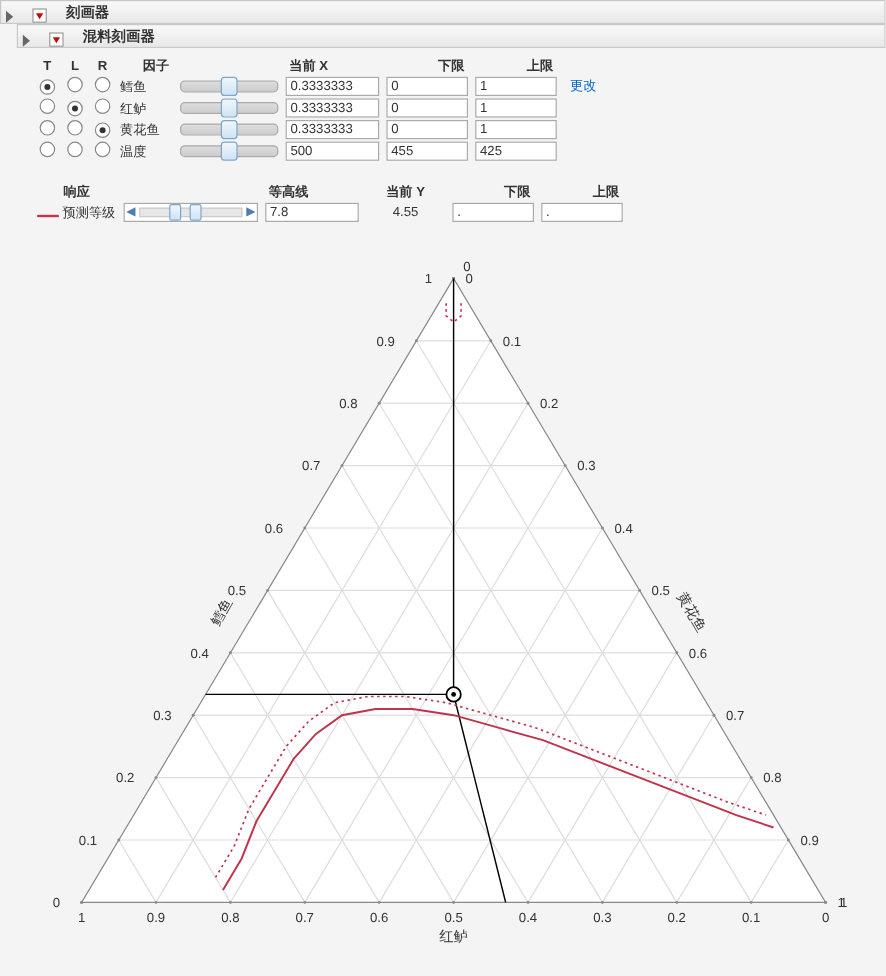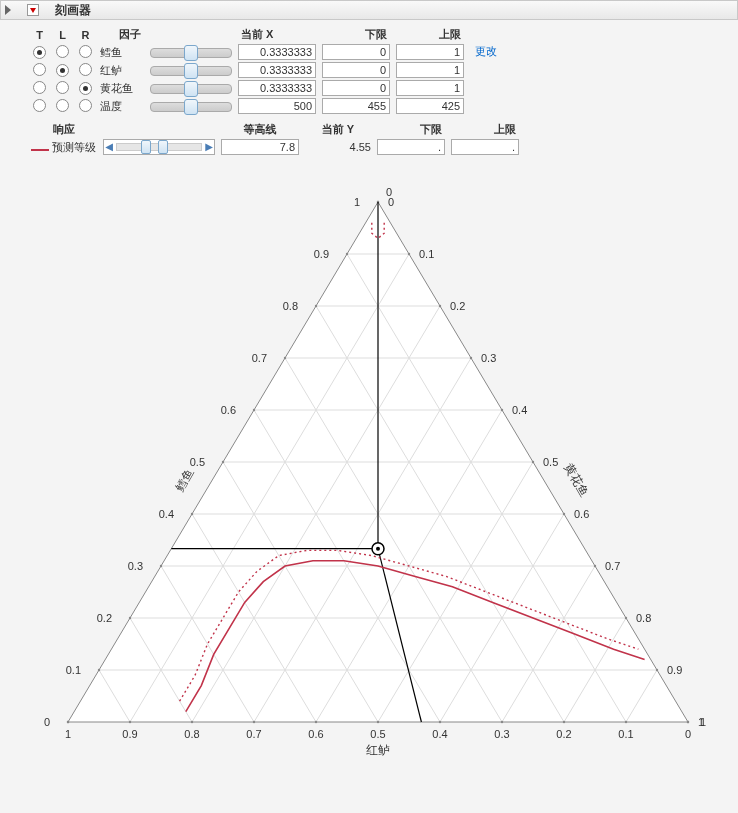--- a/index.html
+++ b/index.html
@@ -1,51 +1,56 @@
 <!DOCTYPE html>
 <html><head>
 <meta charset="utf-8">
 <style>
   html,body{margin:0;padding:0;background:#f4f4f4;font-family:"Microsoft YaHei",Arial,sans-serif;font-size:12px;color:#333}
   .panel{background:#f4f4f4;width:738px}
-  .hdr{display:flex;align-items:center;background:linear-gradient(#f9f9f9,#e8e8e8);border:1px solid #c8c8c8;height:18px;padding:0 4px;gap:16px}
+  .hdr{display:flex;align-items:flex-end;background:linear-gradient(#f9f9f9,#e8e8e8);border:1px solid #c8c8c8;height:18px;padding:0 4px;gap:16px}
   .hdr2{margin-left:14px}
   .tri-toggle{width:0;height:0;border-top:5px solid transparent;border-bottom:5px solid transparent;border-left:6px solid #666}
   .red-menu{width:10px;height:10px;background:#fff;border:1px solid #999;display:flex;align-items:center;justify-content:center}
   .red-menu::after{content:"";width:0;height:0;border-left:3px solid transparent;border-right:3px solid transparent;border-top:5px solid #c00}
   .hdr-title{font-weight:bold;font-size:12px}
   .content{padding:6px 10px 10px 28px;background:#f4f4f4}
   table.grid{border-collapse:collapse}
   table.grid th{font-weight:bold;font-size:11px;text-align:center;padding:1px 6px}
   table.grid td{padding:1px 3px;font-size:11px;vertical-align:middle}
   .radio{width:11px;height:11px;border:1px solid #888;border-radius:50%;background:#fff;display:inline-flex;align-items:center;justify-content:center;margin:0 2px}
   .radio.on::after{content:"";width:5px;height:5px;background:#333;border-radius:50%}
   .factor{font-size:11px;min-width:44px;display:inline-block}
   .slider{width:80px;height:8px;background:linear-gradient(#ddd,#ccc);border:1px solid #aaa;border-radius:4px;position:relative;display:inline-block;vertical-align:middle}
   .slider .thumb{position:absolute;top:-4px;width:12px;height:14px;background:linear-gradient(#f0f6fb,#cfe3f3);border:1px solid #7ba7cc;border-radius:3px;transform:translateX(-50%)}
-  .numbox{width:70px;height:14px;border:1px solid #aaa;background:#fff;font-size:11px;text-align:right;padding:0 3px;display:inline-block;line-height:14px}
+  .numbox{width:70px;height:14px;border:1px solid #aaa;background:#fff;font-size:11px;text-align:left;padding:0 3px;display:inline-block;line-height:14px}
   .numbox.sm{width:60px}
   .link{color:#0066cc;font-size:11px;cursor:pointer}
   .resp-line{width:18px;height:2px;background:#c1334a;display:inline-block}
   .hslider{display:flex;align-items:center;border:1px solid #aaa;background:#fff;width:110px;height:14px;position:relative}
   .hslider .arr{width:10px;text-align:center;color:#4a7db5;font-size:10px;line-height:14px}
   .hslider .track{flex:1;height:6px;background:#e6e6e6;margin:0 2px;position:relative;border:1px solid #ccc}
   .hslider .th1,.hslider .th2{position:absolute;top:-4px;width:8px;height:12px;background:linear-gradient(#f0f6fb,#cfe3f3);border:1px solid #7ba7cc;border-radius:2px;transform:translateX(-50%)}
   .plot-wrap{margin-top:6px}
   svg text{font-family:Arial,sans-serif}
 </style>
 </head>
 <body>
 <div class="panel">
 
 <div class="hdr">
   <span class="tri-toggle"></span>
   <span class="red-menu"></span>
   <span class="hdr-title">刻画器</span>
 </div>
+<div class="hdr hdr2">
+  <span class="tri-toggle"></span>
+  <span class="red-menu"></span>
+  <span class="hdr-title">混料刻画器</span>
+</div>
 
 <div class="content">
 
 <table class="grid">
   <tbody>
           <tr>
     <th>T</th>
     <th>L</th>
     <th>R</th>
     <th style="text-align:right">因子</th>
@@ -94,47 +99,47 @@
             <td><span class="radio "></span></td>
             <td><span class="factor">温度</span></td>
             <td><span class="slider"><span class="thumb" style="left:50%"></span></span></td>
             <td><span class="numbox">500</span></td>
             <td><span class="numbox sm">455</span></td>
             <td><span class="numbox sm">425</span></td>
           </tr>
         </tbody>
 </table>
 
-<table class="grid" style="margin-top:6px">
+<table class="grid" style="margin-top:16px">
  <tbody>
           <tr>
    <th style="width:60px;text-align:center">响应</th>
    <th></th>
-   <th style="text-align:center;width:70px">等高线</th>
+   <th style="text-align:left;width:70px">等高线</th>
    <th style="text-align:center;width:60px">当前 Y</th>
    <th style="text-align:right;width:60px">下限</th>
    <th style="text-align:right;width:60px">上限</th>
  </tr>
  <tr>
    <td style="white-space:nowrap">
      <span class="resp-line"></span>
      <span class="factor">预测等级</span>
    </td>
    <td>
      <div class="hslider">
        <span class="arr">◀</span>
        <div class="track">
                   <div class="th1" style="left:35%"></div>
                   <div class="th2" style="left:55%"></div>
                 </div>
        <span class="arr">▶</span>
      </div>
    </td>
    <td><span class="numbox">7.8</span></td>
-   <td style="text-align:right">4.55</td>
+   <td style="text-align:center">4.55</td>
    <td><span class="numbox sm">.</span></td>
    <td><span class="numbox sm">.</span></td>
  </tr>
 </tbody>
       </table>
 
 <div class="plot-wrap">
 <svg id="tern" width="700" height="600" viewBox="0 0 700 600">
           <polygon points="350,40 40,560 660,560" fill="#fff" stroke="#888" stroke-width="1"></polygon>
           <line x1="71" y1="508" x2="629" y2="508" stroke="#ddd"></line>

